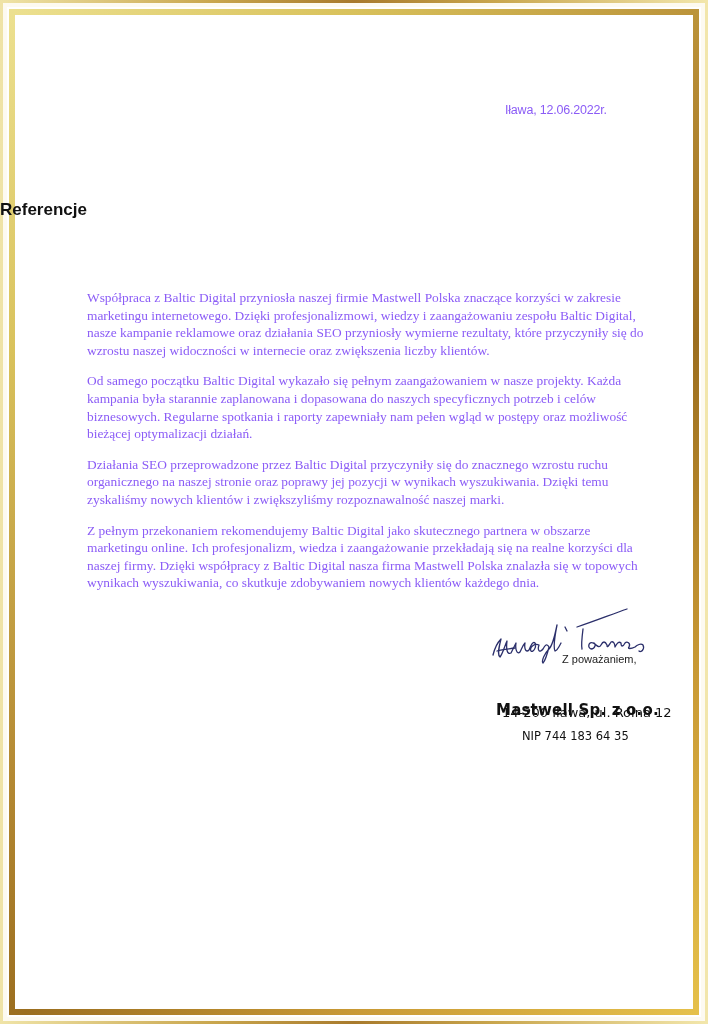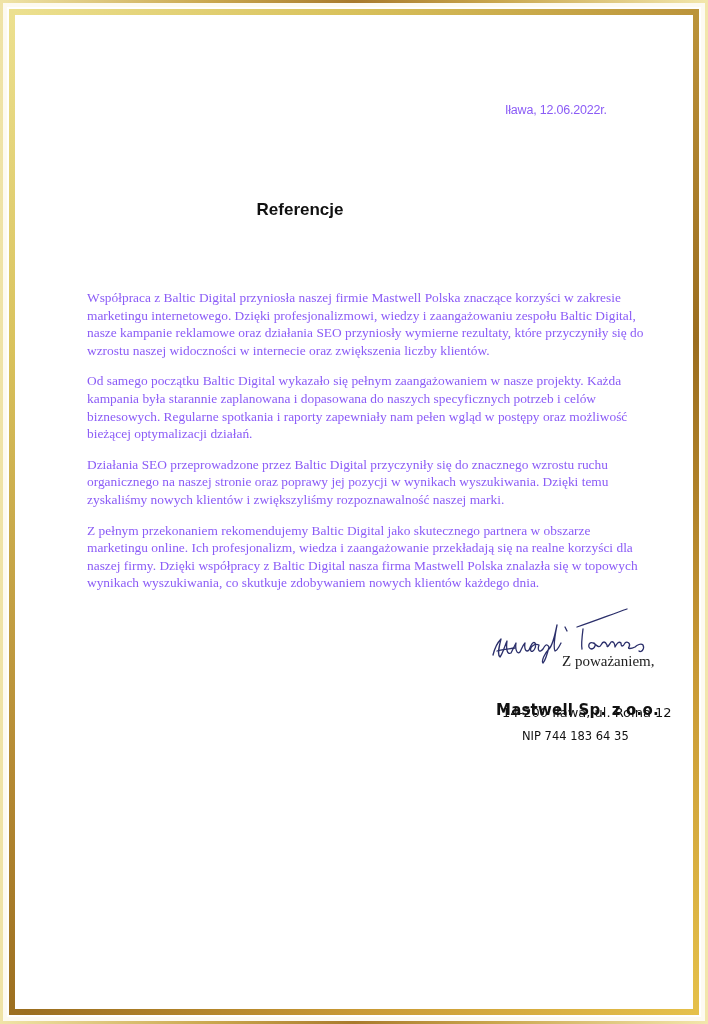--- a/index.html
+++ b/index.html
@@ -52,21 +52,20 @@
       left: 505px; top: 103px;
       font-family: "Liberation Sans", sans-serif;
       font-size: 12.5px;
       color: #8b5cf6;
       letter-spacing: -0.2px;
     }
     .title {
       position: absolute;
       left: 0; width: 600px;
       top: 200px;
-      text-align: center;
       font-family: "Liberation Sans", sans-serif;
       font-weight: bold;
       font-size: 17px;
       color: #111;
     }
     .body-text {
       position: absolute;
       left: 87px;
       top: 289px;
       width: 560px;
@@ -78,22 +77,22 @@
       margin: 0 0 13px 0;
     }
     .signature {
       position: absolute;
       left: 485px; top: 605px;
       width: 175px; height: 65px;
     }
     .regards {
       position: absolute;
       left: 562px; top: 653px;
-      font-family: Liberation Serif, serif;
-      font-size: 15px;
+      font-family: Liberation Sans, sans-serif;
+      font-size: 11px;
       color: #222;
     }
     .company {
       position: absolute;
       left: 0; width: 708px;
       top: 690px;
       font-family: "DejaVu Sans", sans-serif;
       color: #111;
     }
     .company-name {

